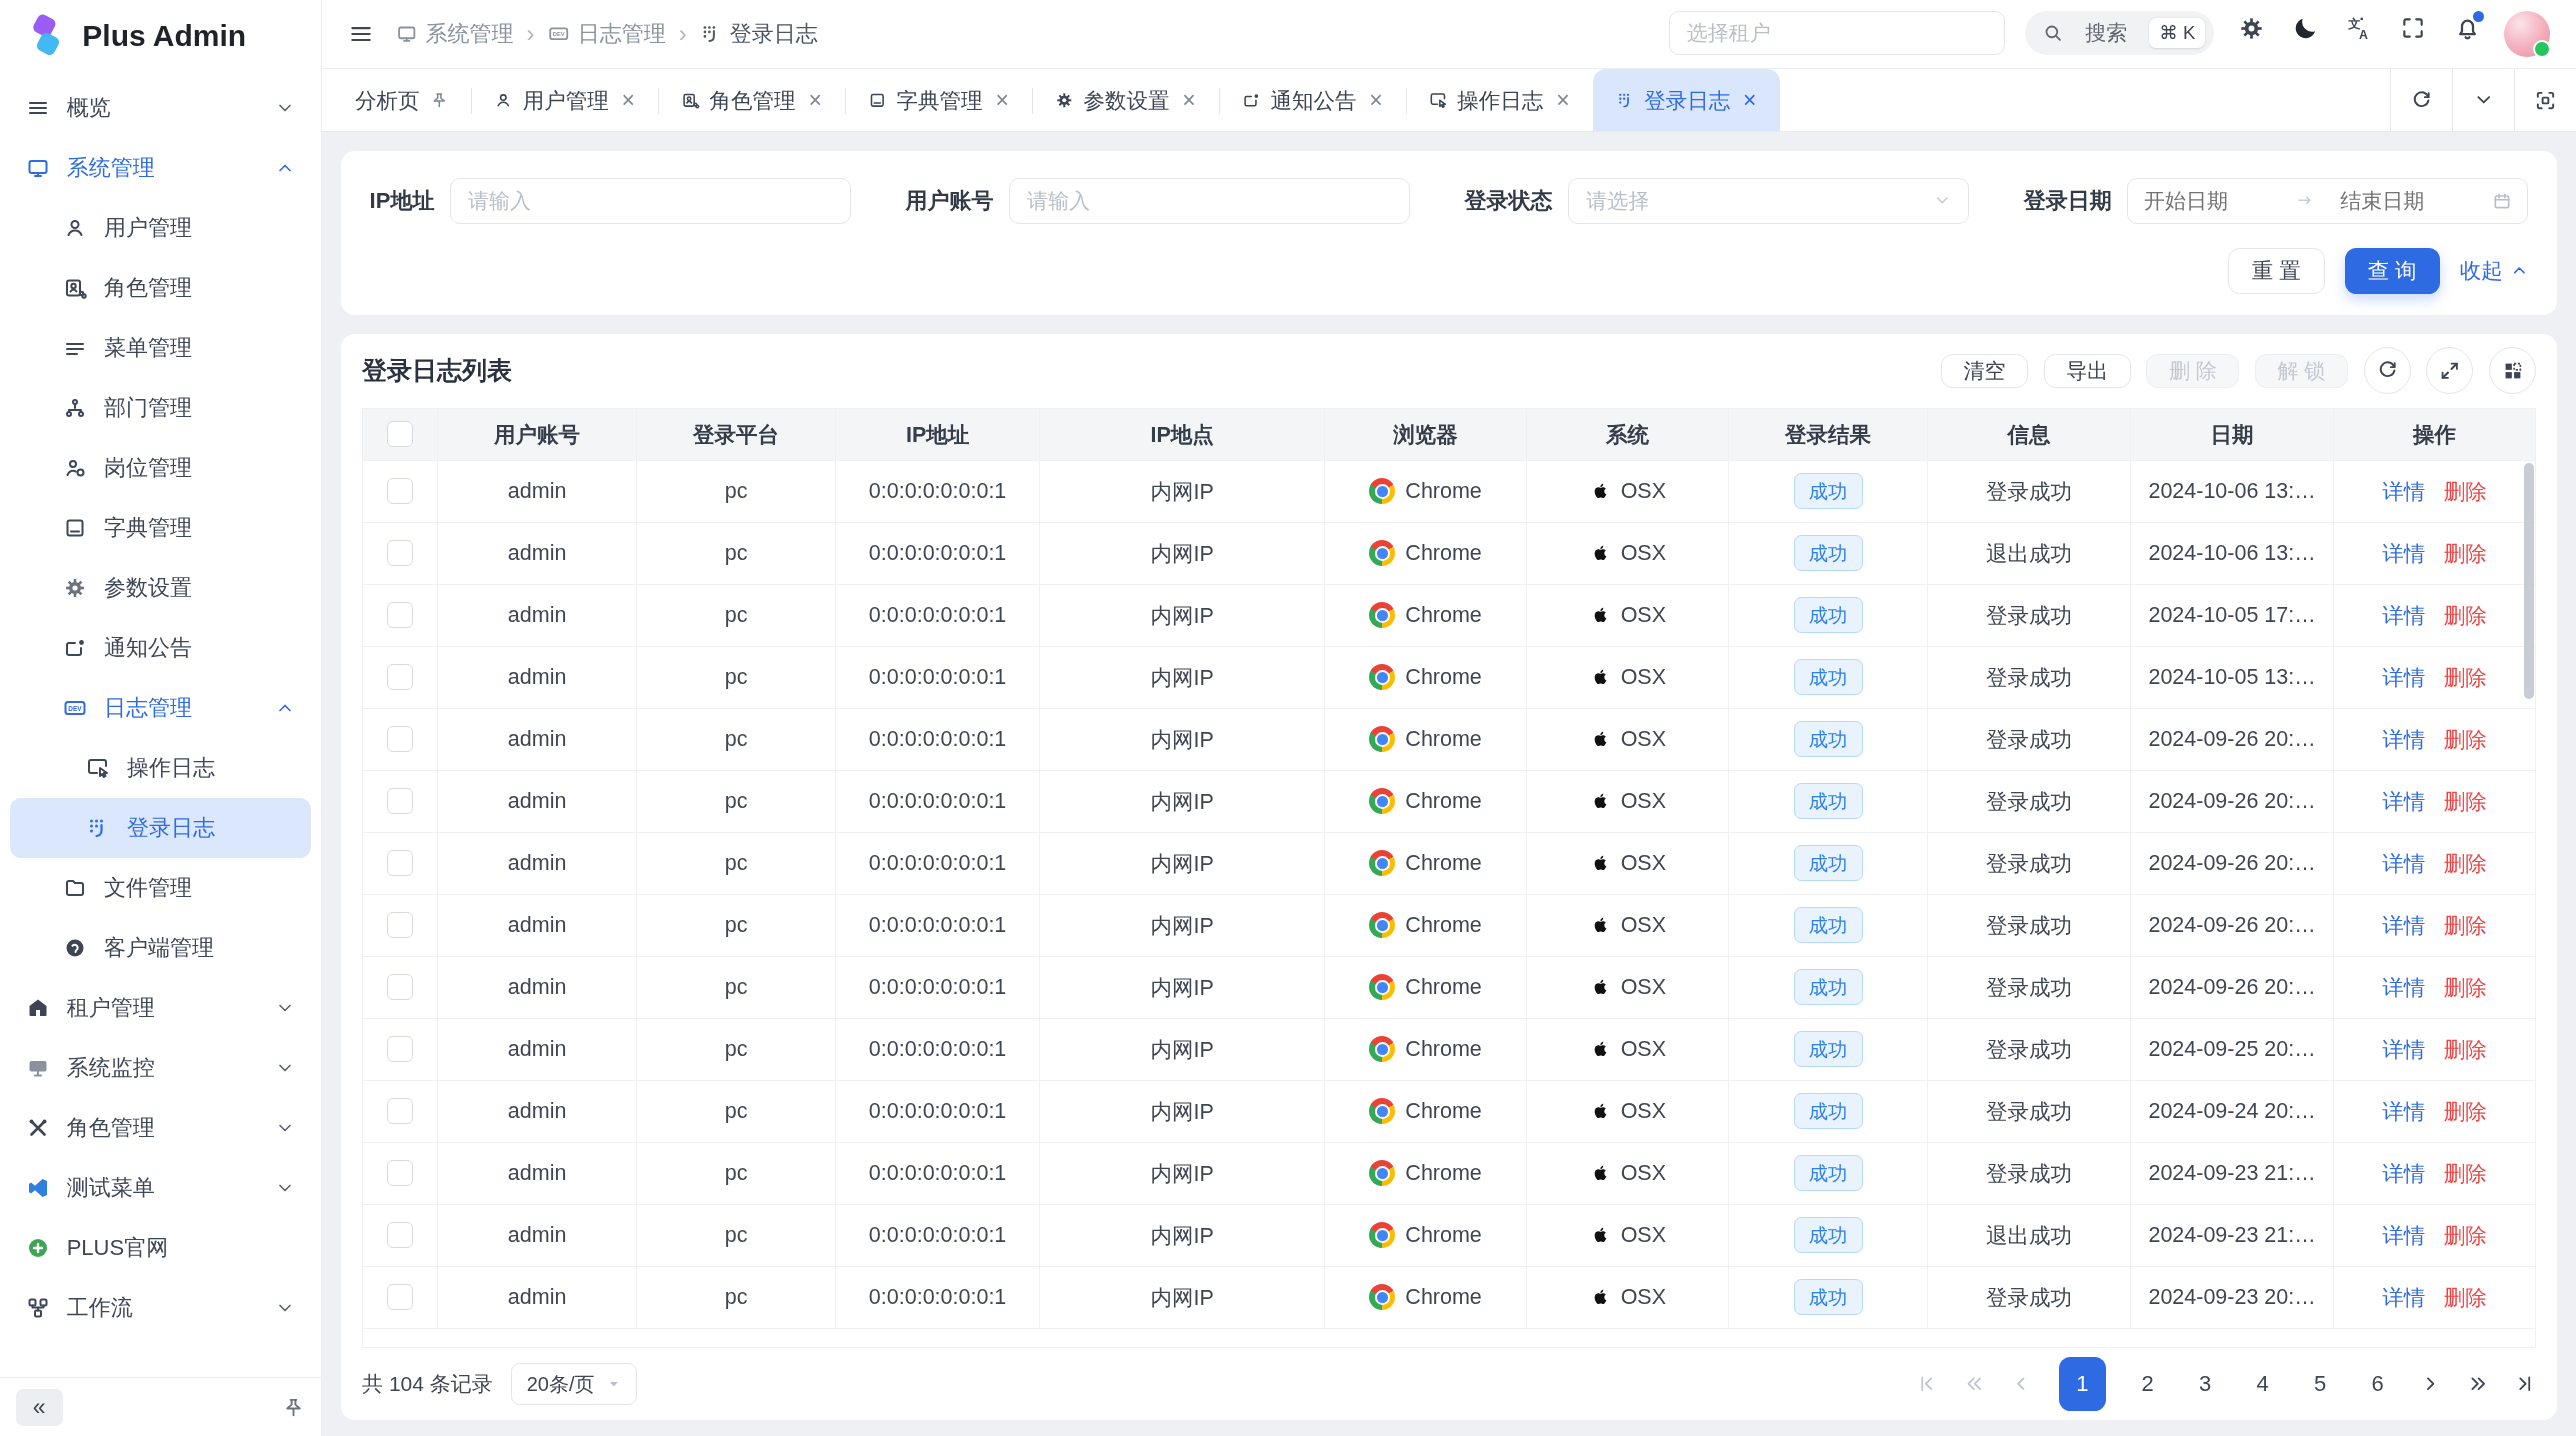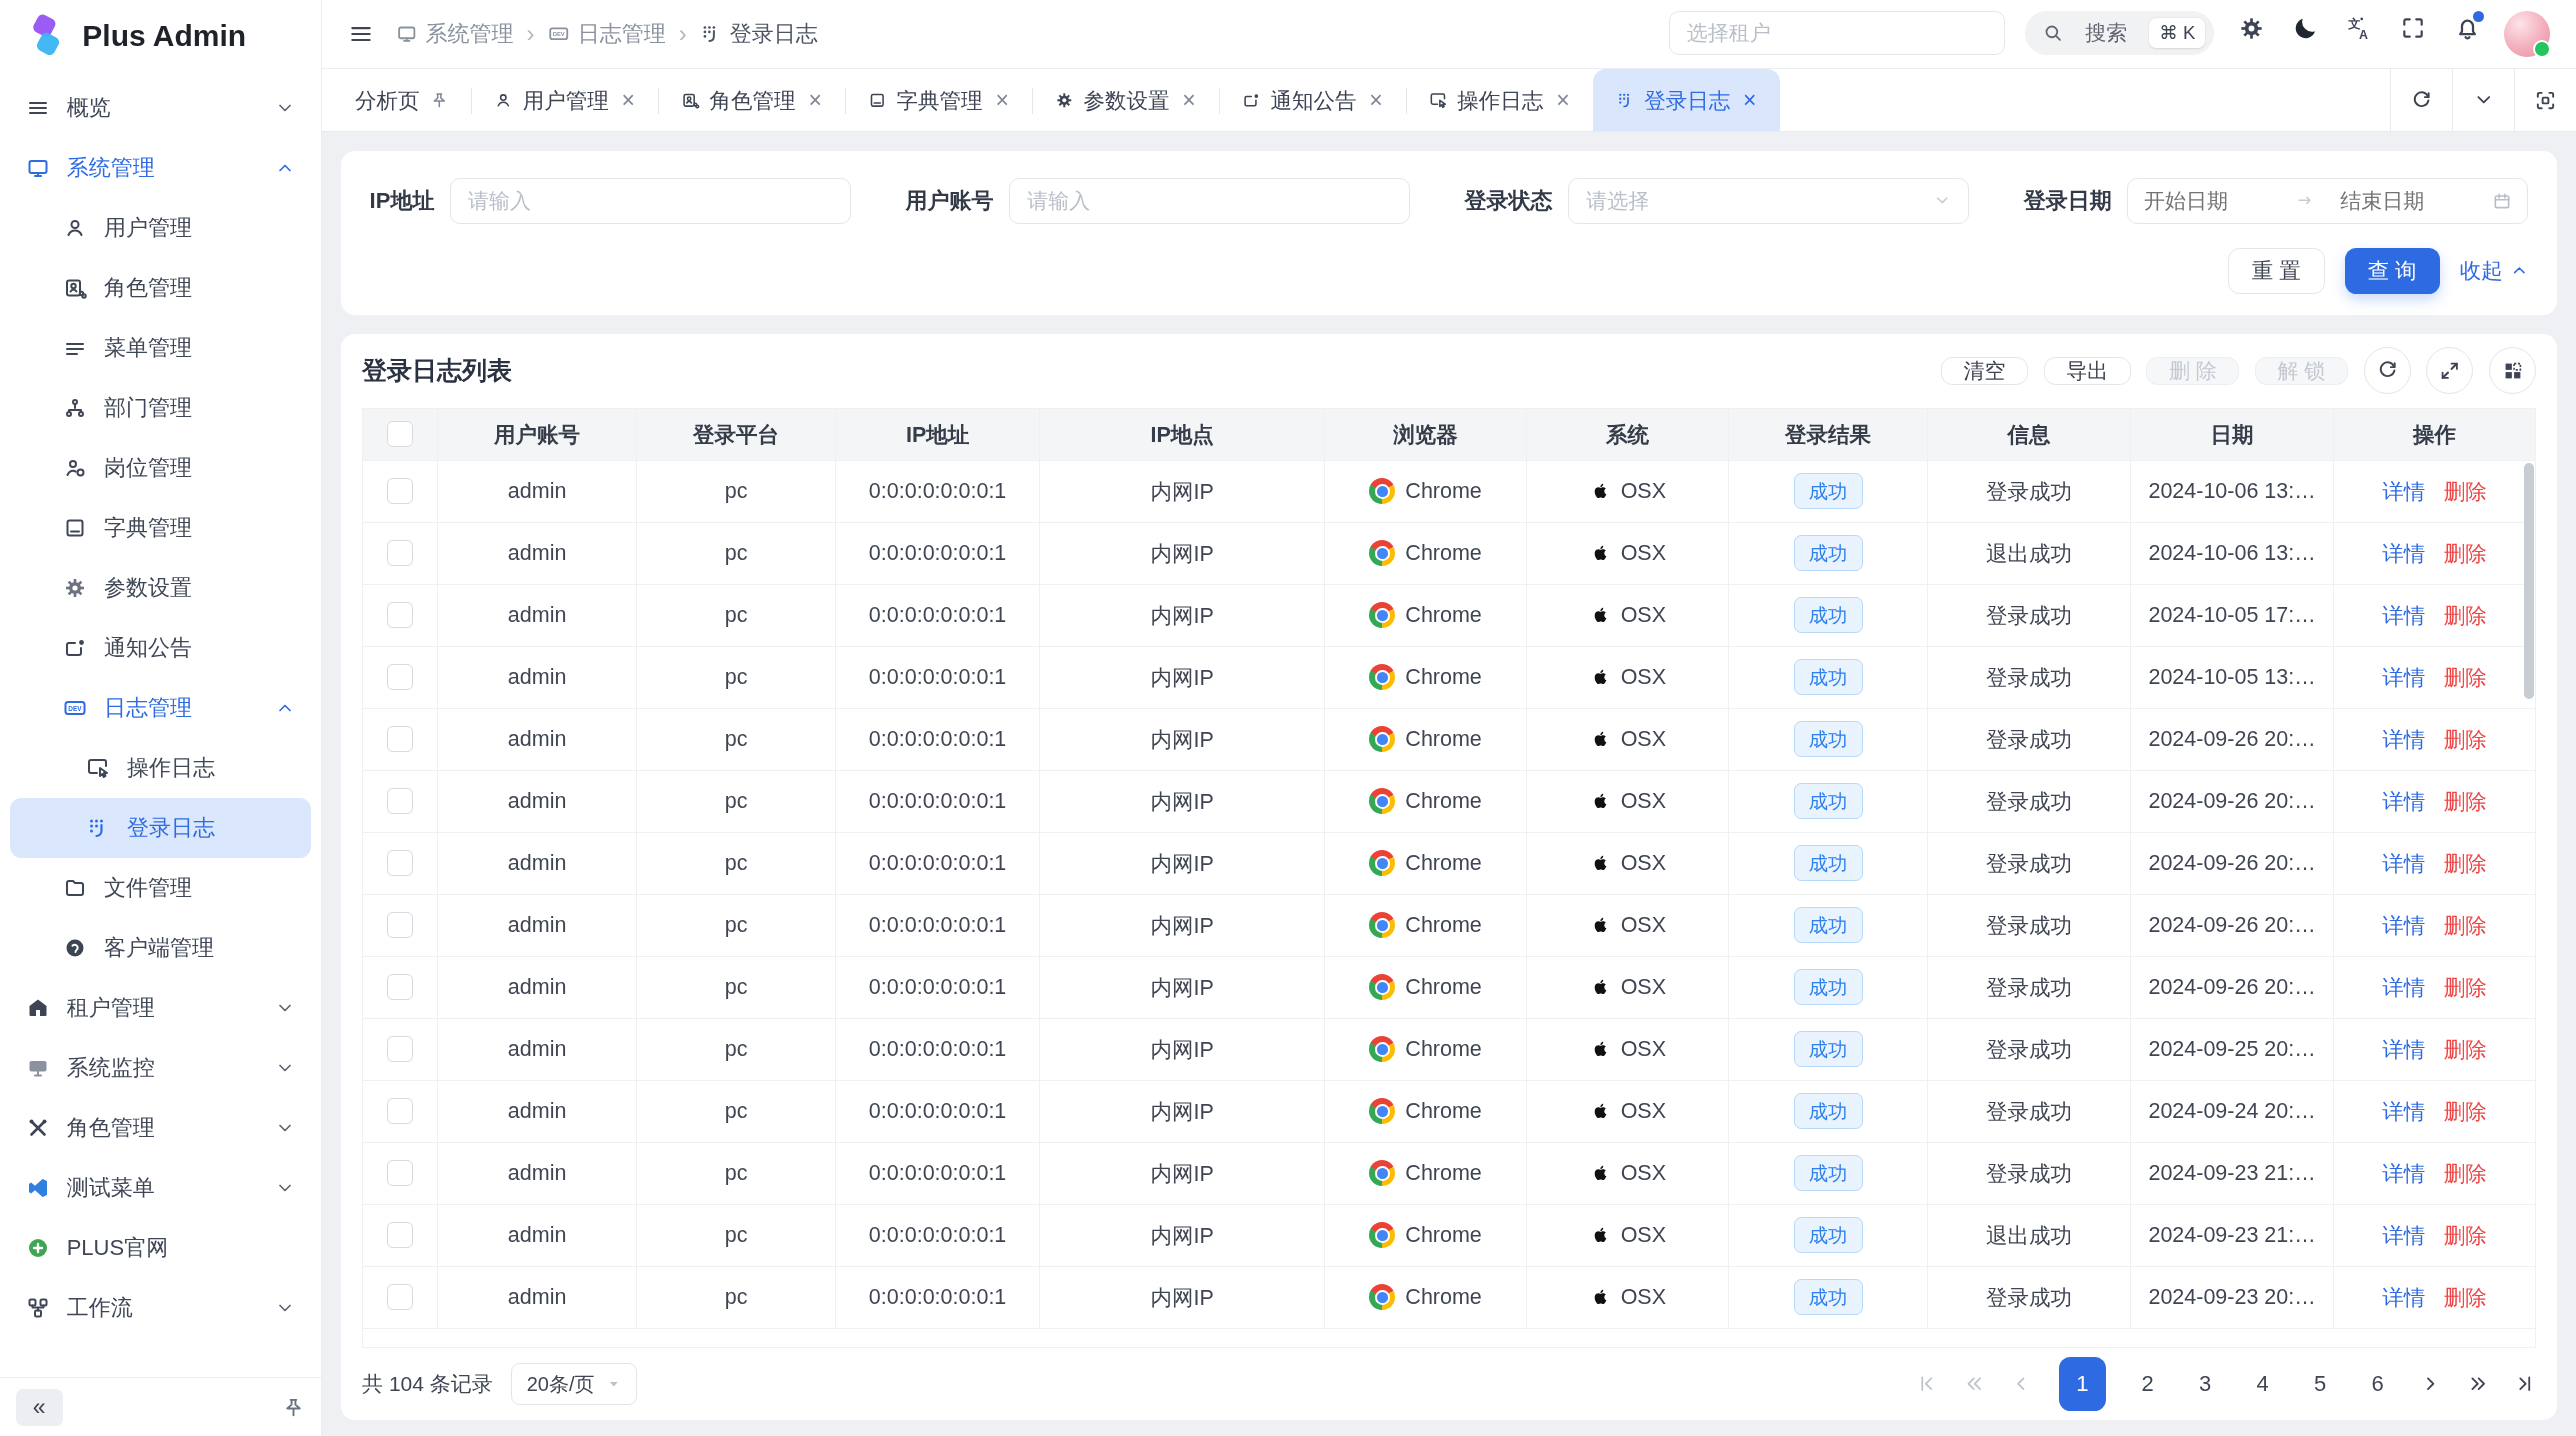--- a/index.html
+++ b/index.html
@@ -65,21 +65,21 @@
   .factions{display:flex;align-items:center;justify-content:flex-end;gap:20px;margin-top:24px}
   .btn{height:46px;border-radius:11.4px;font-size:21.5px;padding:0 23px;display:flex;align-items:center;justify-content:center;cursor:pointer;white-space:nowrap}
   .btn-outline{background:#fff;border:1.4px solid #e3e5e9;color:#3f4552}
   .btn-primary{background:#2e6be2;color:#fff;border:none;box-shadow:0 5.7px 13px rgba(46,107,226,.25)}
   .collapse-link{color:#2e6be2;font-size:21.5px;display:flex;align-items:center;gap:7.2px;cursor:pointer}
 
   .table-card{flex:1;min-height:0;display:flex;flex-direction:column;padding:0 21.5px}
   .card-head{height:74px;display:flex;align-items:center;flex:0 0 auto}
   .card-title{font-size:25px;font-weight:700;color:#2a3140}
   .card-tools{margin-left:auto;display:flex;align-items:center;gap:15.7px}
-  .tool-btn{height:28px;padding:0 21.5px;border-radius:11.4px;border:1.4px solid #e3e5e9;background:#fff;font-size:21px;color:#3f4552;display:flex;align-items:center;cursor:pointer;white-space:nowrap}
+  .tool-btn{height:34px;padding:0 21.5px;border-radius:11.4px;border:1.4px solid #e3e5e9;background:#fff;font-size:21px;color:#3f4552;display:flex;align-items:center;cursor:pointer;white-space:nowrap}
   .tool-btn.disabled{background:#f6f7f9;border-color:#edeef2;color:#c3c8d1;cursor:default}
   .tool-circle{width:47px;height:47px;border-radius:50%;border:1.4px solid #e3e5e9;display:flex;align-items:center;justify-content:center;color:#3f4552;cursor:pointer}
 
   .tgrid{--cols:75px 199px 199px 204px 285px 202px 202px 199px 203px 203px 1fr;flex:1;min-height:0;border:0.7px solid #eef0f2;position:relative;overflow:hidden}
   .trow{display:grid;grid-template-columns:var(--cols)}
   .th,.td{display:flex;align-items:center;justify-content:center;border-right:0.7px solid #eef0f2;border-bottom:0.7px solid #eef0f2;font-size:21.5px;color:#3f4552;gap:10px}
   .th{height:52px;background:#f4f5f7;font-weight:700;color:#353c4a}
   .td{height:62px;background:#fff}
   .th:last-child,.td:last-child{border-right:none}
   .cb{width:26px;height:26px;border:1.4px solid #d6dae0;border-radius:5.7px;background:#fff;appearance:none;cursor:pointer}

